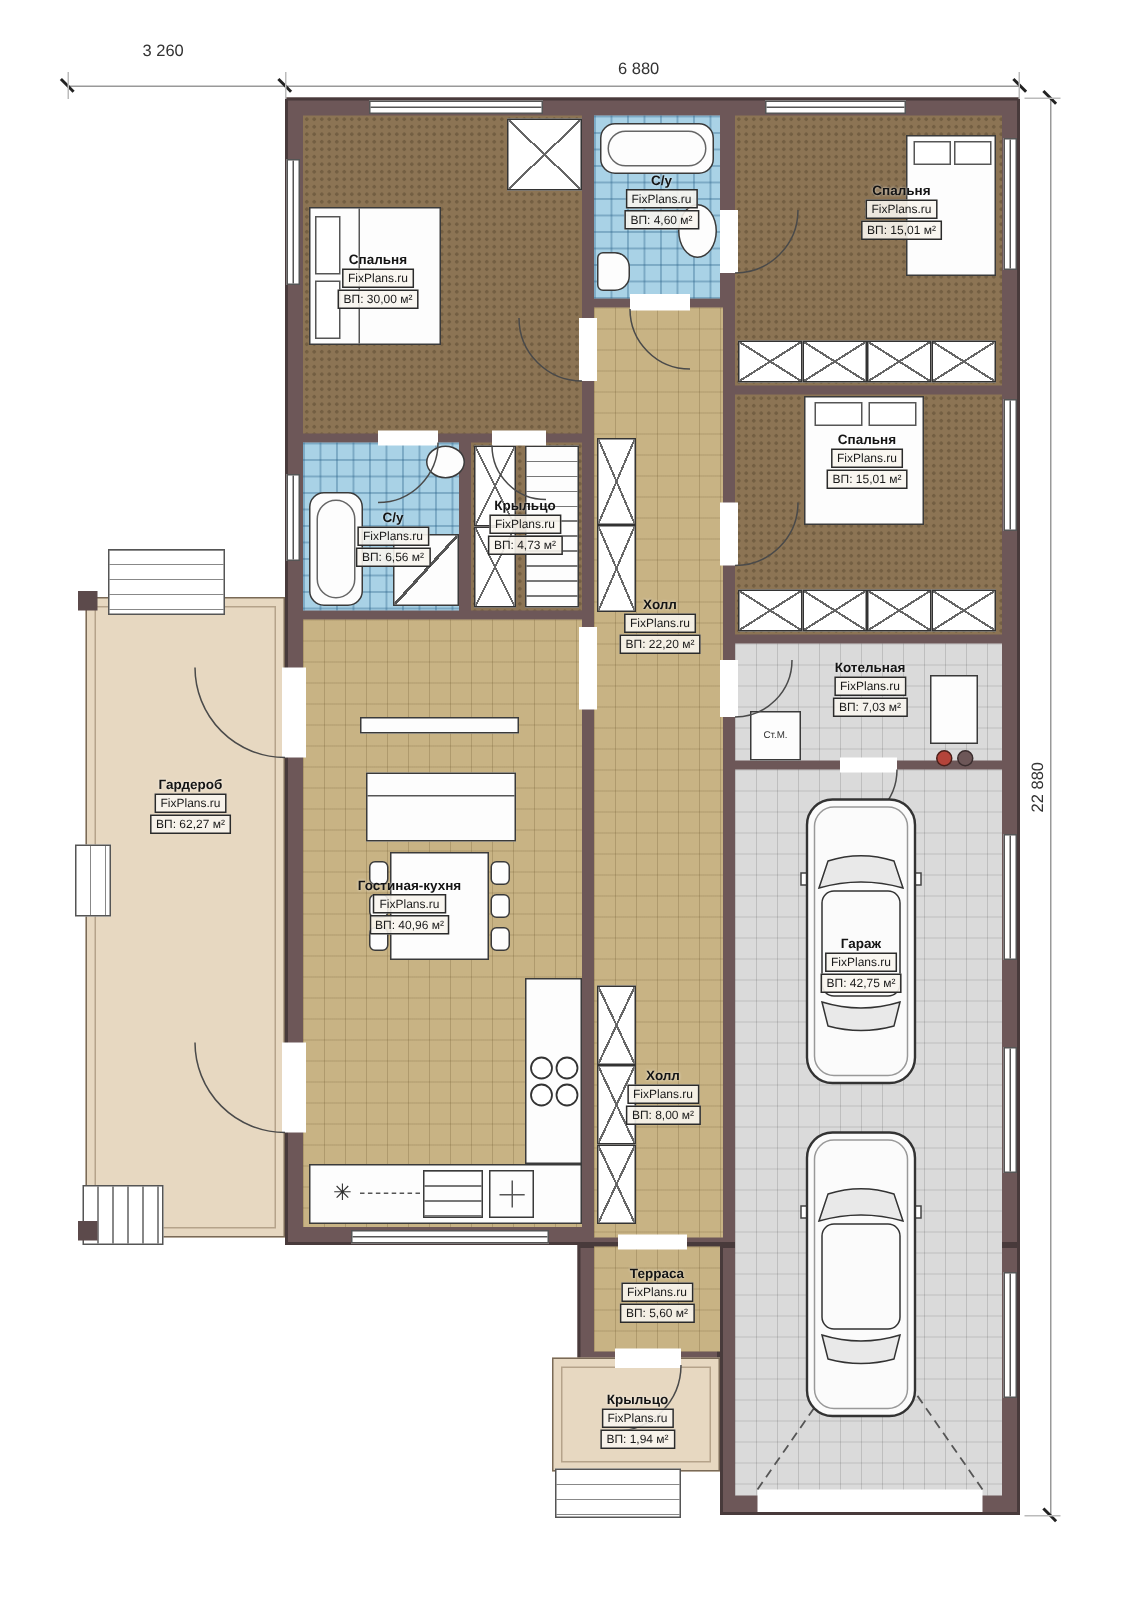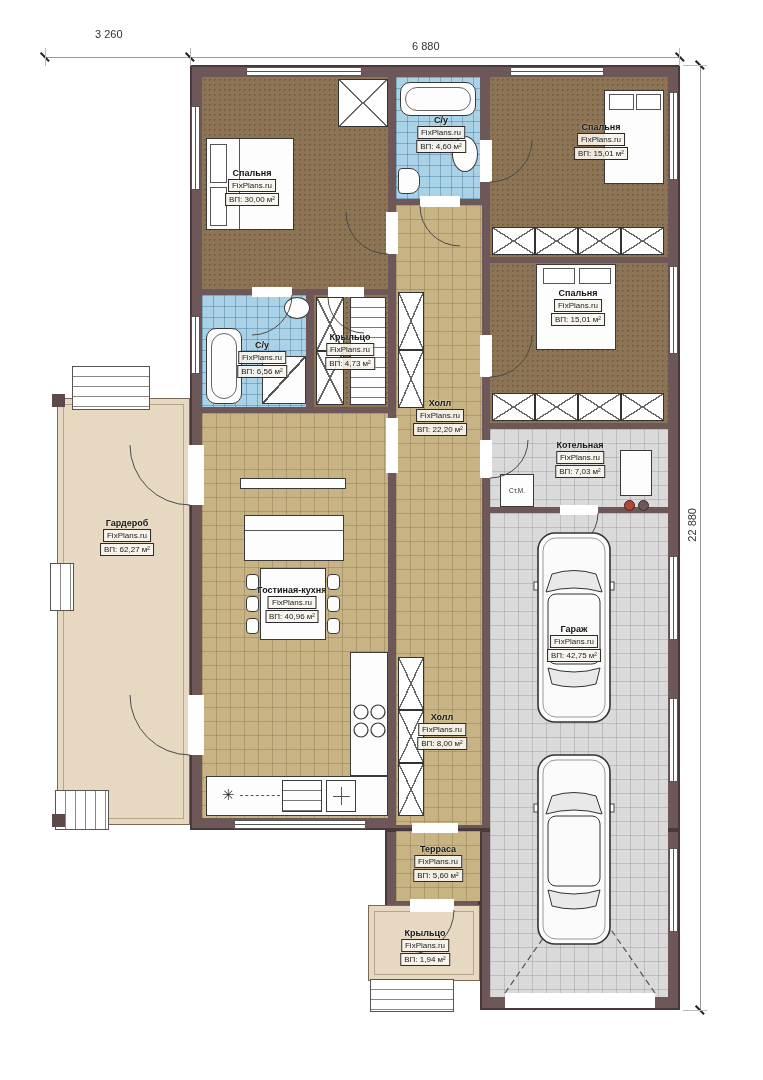--- a/index.html
+++ b/index.html
@@ -254,21 +254,21 @@
   <div class="room-label" style="left:580px;top:440px">
     <div class="rl-name">Котельная</div>
     <div class="rl-wm">FixPlans.ru</div>
     <div class="rl-area">ВП: 7,03 м²</div>
   </div>
   <div class="room-label" style="left:127px;top:518px">
     <div class="rl-name">Гардероб</div>
     <div class="rl-wm">FixPlans.ru</div>
     <div class="rl-area">ВП: 62,27 м²</div>
   </div>
-  <div class="room-label" style="left:292px;top:585px">
+  <div class="room-label" style="left:273px;top:585px">
     <div class="rl-name">Гостиная-кухня</div>
     <div class="rl-wm">FixPlans.ru</div>
     <div class="rl-area">ВП: 40,96 м²</div>
   </div>
   <div class="room-label" style="left:574px;top:624px">
     <div class="rl-name">Гараж</div>
     <div class="rl-wm">FixPlans.ru</div>
     <div class="rl-area">ВП: 42,75 м²</div>
   </div>
   <div class="room-label" style="left:442px;top:712px">

